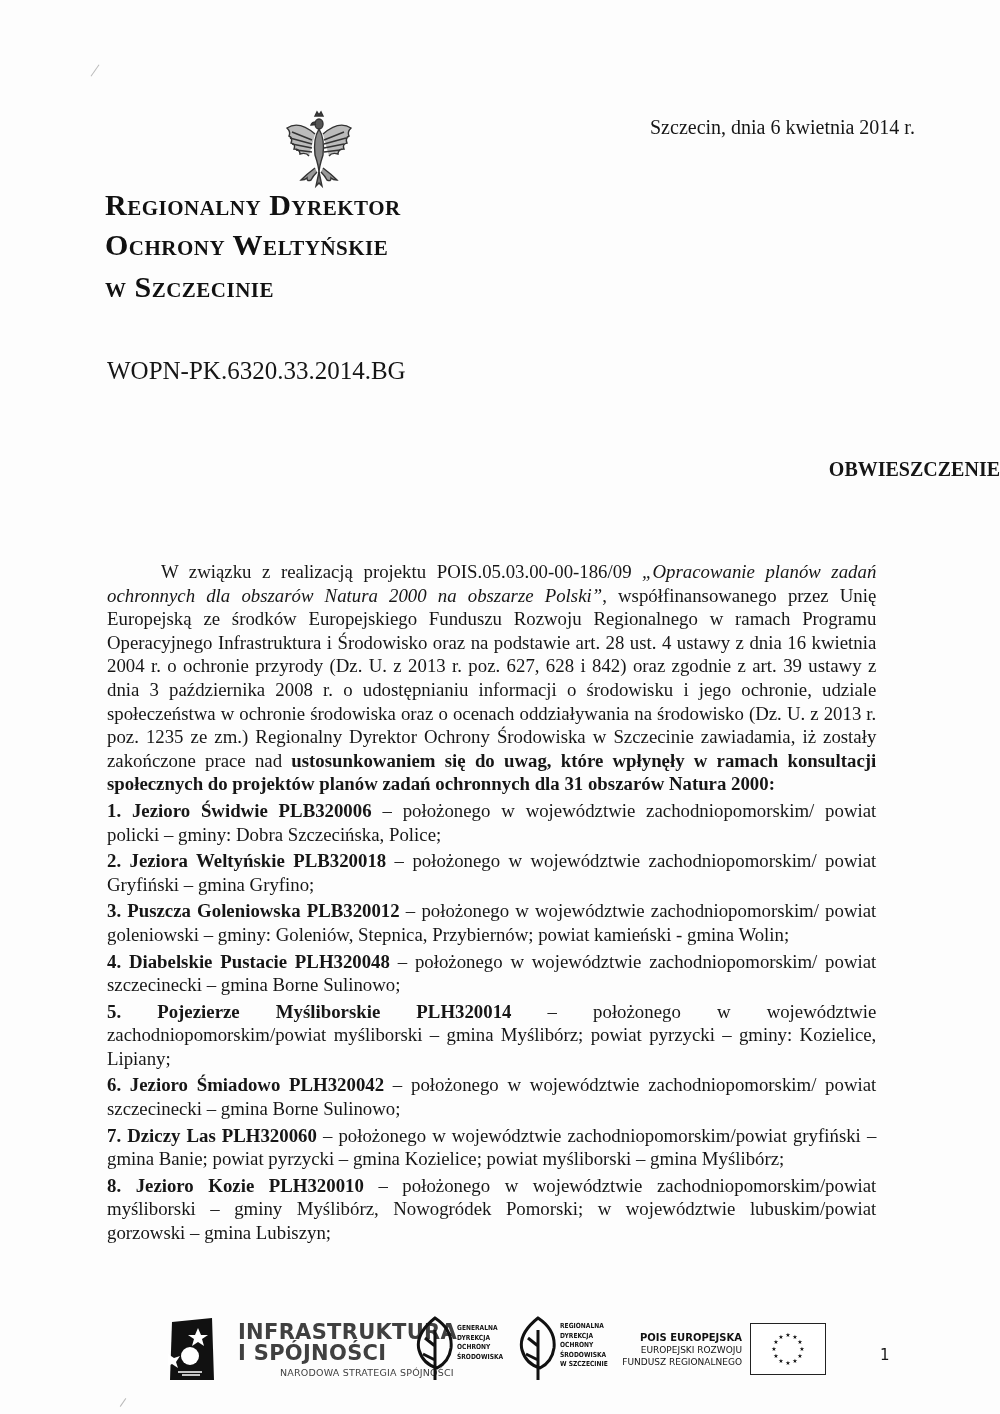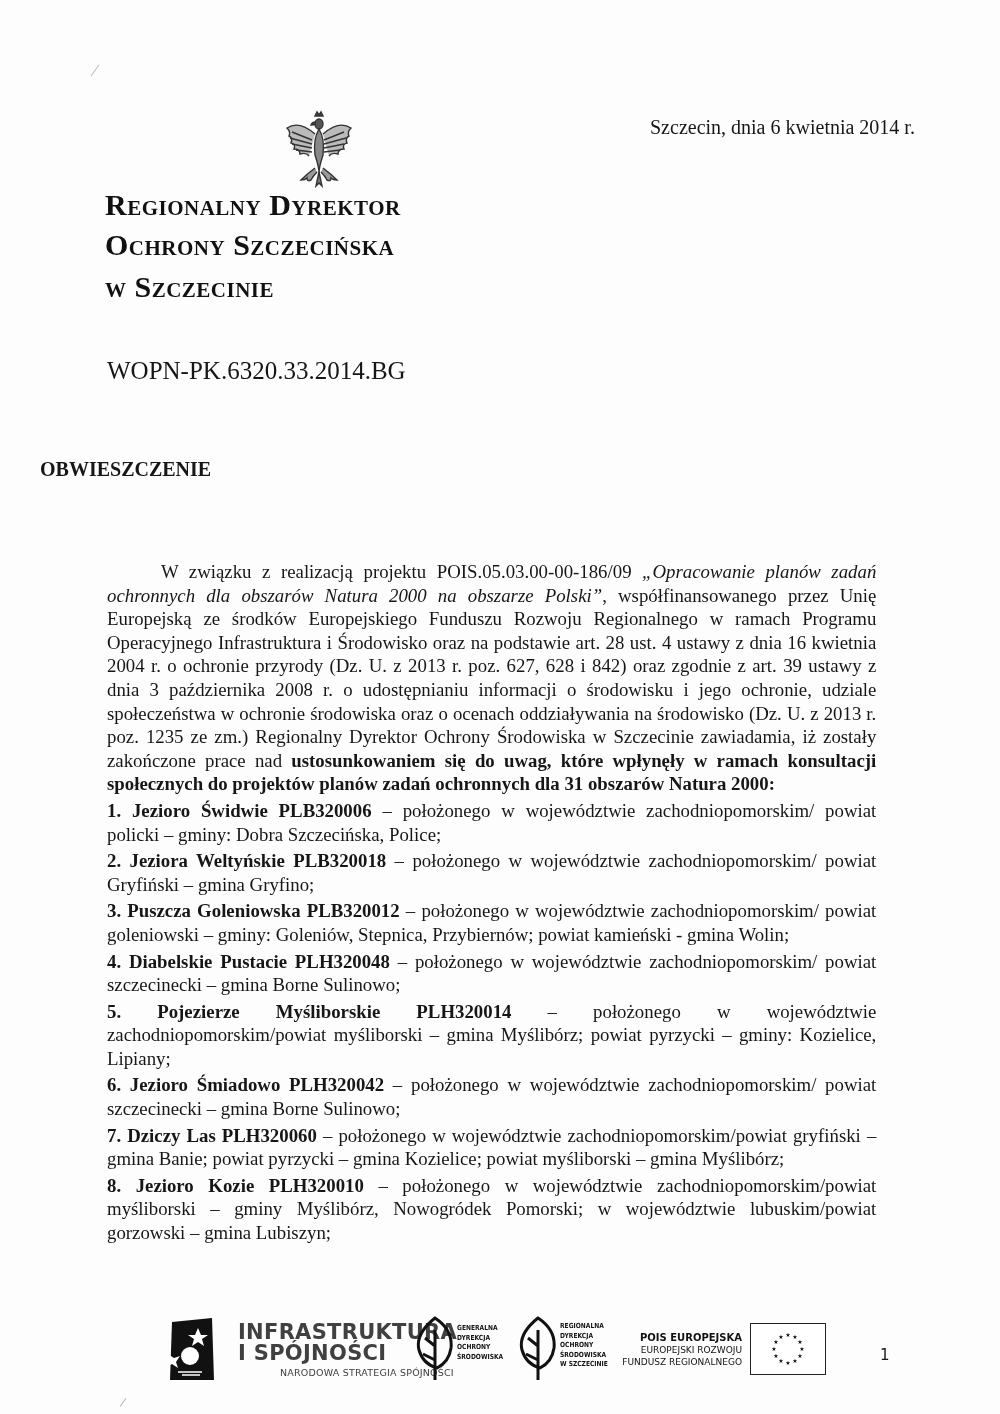--- a/index.html
+++ b/index.html
@@ -14,21 +14,21 @@
     .abs { position: absolute; }
 
     
     .eagle { left: 282px; top: 110px; width: 72px; height: 82px; }
     .org { left: 105px; width: 420px; text-align: left; font-family: "Liberation Serif", serif; font-weight: bold; letter-spacing: 0.5px; font-variant: small-caps; color: #111; }
     .org1 { top: 188px; font-size: 30px; }
     .org2 { top: 228px; font-size: 30px; }
     .org3 { top: 270px; font-size: 30px; }
     .date { left: 650px; top: 116px; font-size: 20px; }
     .ref { left: 107px; top: 346px; font-size: 25px; margin-top: 11px; }
-    .title { left: 0; width: 1000px; top: 458px; text-align: left; font-size: 20px; font-weight: bold; padding-left: 40px; box-sizing: border-box; }
+    .title { left: 0; width: 1000px; top: 458px; text-align: right; font-size: 20px; font-weight: bold; padding-left: 40px; box-sizing: border-box; }
 
     
     .body {
       left: 107px; top: 560px; width: 785px;
       font-family: "Liberation Serif", serif;
       font-size: 19.2px;
       line-height: 23.6px;
       text-align: justify;
       transform: scaleX(0.98);
       transform-origin: left top;
@@ -71,21 +71,21 @@
     <path d="M41 24 q16 -14 28 -6 q-4 4 -2 8 q-4 2 -2 7 q-5 1 -3 6 q-6 0 -6 5 q-6 -2 -9 2" fill="#bbb"></path>
     <path d="M10 22 l20 8 M8 28 l22 6 M10 34 l20 4 M14 40 l16 2"></path>
     <path d="M62 22 l-20 8 M64 28 l-22 6 M62 34 l-20 4 M58 40 l-16 2"></path>
     <path d="M33 58 q-8 6 -14 12 q4 0 6 -2 q0 4 4 2 q2 -4 6 -8" fill="#999"></path>
     <path d="M41 58 q8 6 14 12 q-4 0 -6 -2 q0 4 -4 2 q-2 -4 -6 -8" fill="#999"></path>
     <path d="M37 62 l-3 14 l3 -3 l3 3 z" fill="#777"></path>
   </g>
 </svg>
 
 <div class="abs org org1">Regionalny Dyrektor</div>
-<div class="abs org org2">Ochrony Szczecińska</div>
+<div class="abs org org2">Ochrony Weltyńskie</div>
 <div class="abs org org3">w Szczecinie</div>
 
 <div class="abs date">Szczecin, dnia 6 kwietnia 2014 r.</div>
 <div class="abs ref">WOPN-PK.6320.33.2014.BG</div>
 
 <div class="abs title">OBWIESZCZENIE</div>
 
 <div class="abs body">
   <p class="intro"><span>W związku z realizacją projektu POIS.05.03.00-00-186/09 </span><i>„Opracowanie planów zadań ochronnych dla obszarów Natura 2000 na obszarze Polski”</i><span>, współfinansowanego przez Unię Europejską ze środków Europejskiego Funduszu Rozwoju Regionalnego w ramach Programu Operacyjnego Infrastruktura i Środowisko oraz na podstawie art. 28 ust. 4 ustawy z dnia 16 kwietnia 2004 r. o ochronie przyrody (Dz. U. z 2013 r. poz. 627, 628 i 842) oraz zgodnie z art. 39 ustawy z dnia 3 października 2008 r. o udostępnianiu informacji o środowisku i jego ochronie, udziale społeczeństwa w ochronie środowiska oraz o ocenach oddziaływania na środowisko (Dz. U. z 2013 r. poz. 1235 ze zm.) Regionalny Dyrektor Ochrony Środowiska w Szczecinie zawiadamia, iż zostały zakończone prace nad </span><b>ustosunkowaniem się do uwag, które wpłynęły w ramach konsultacji społecznych do projektów planów zadań ochronnych dla 31 obszarów Natura 2000:</b></p>
 

